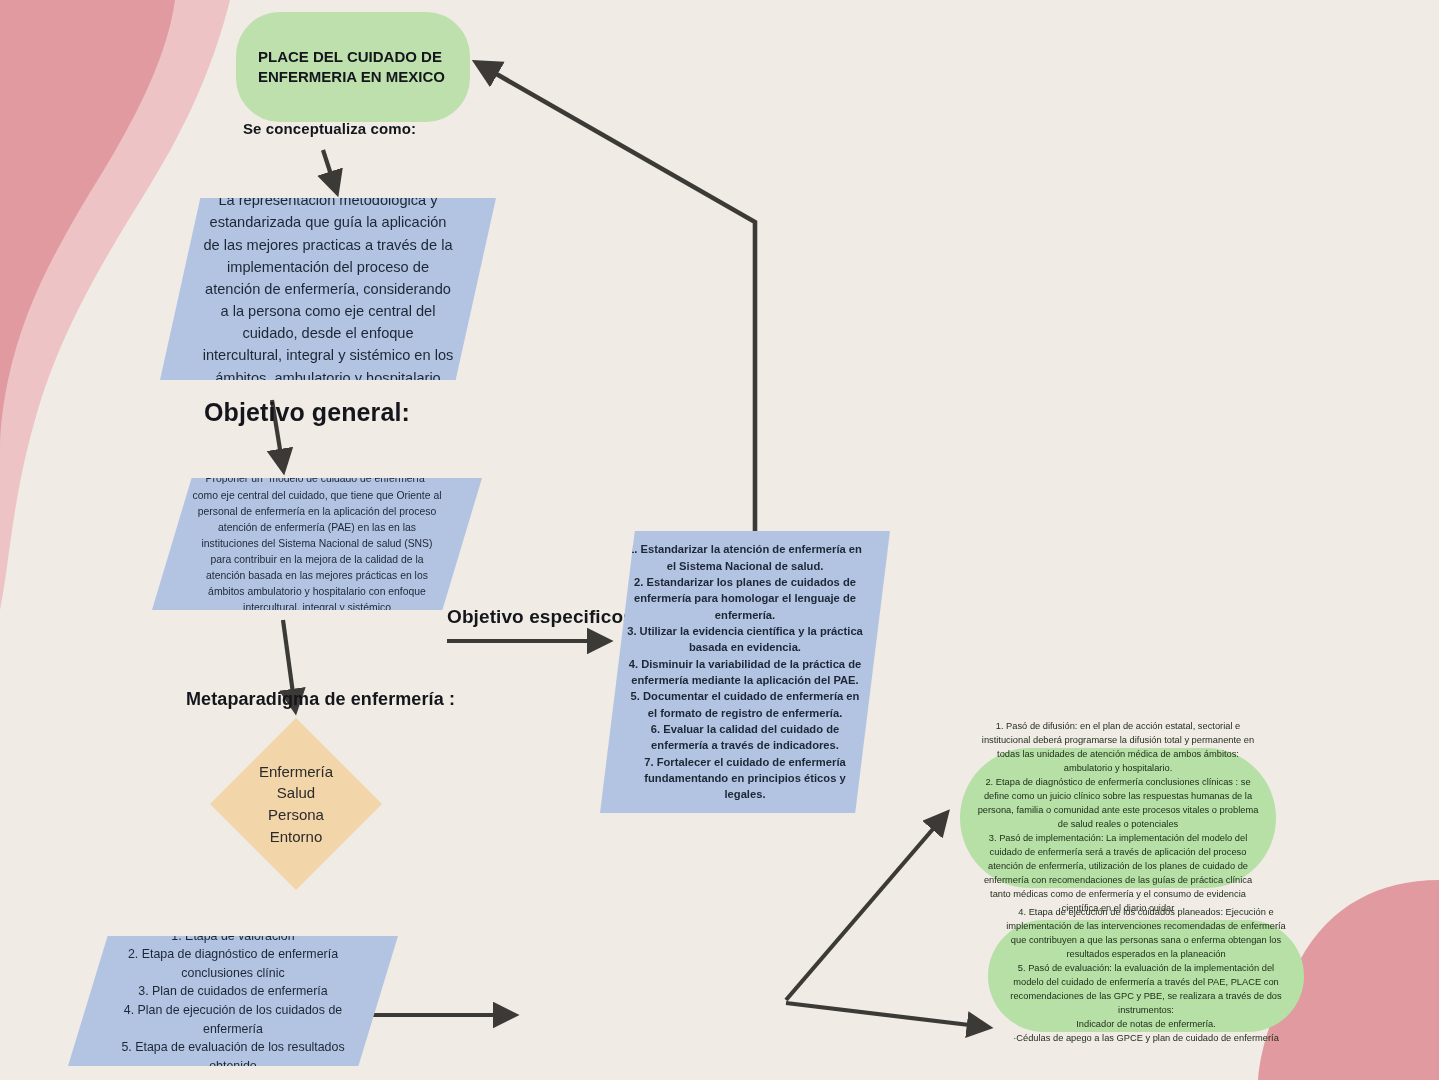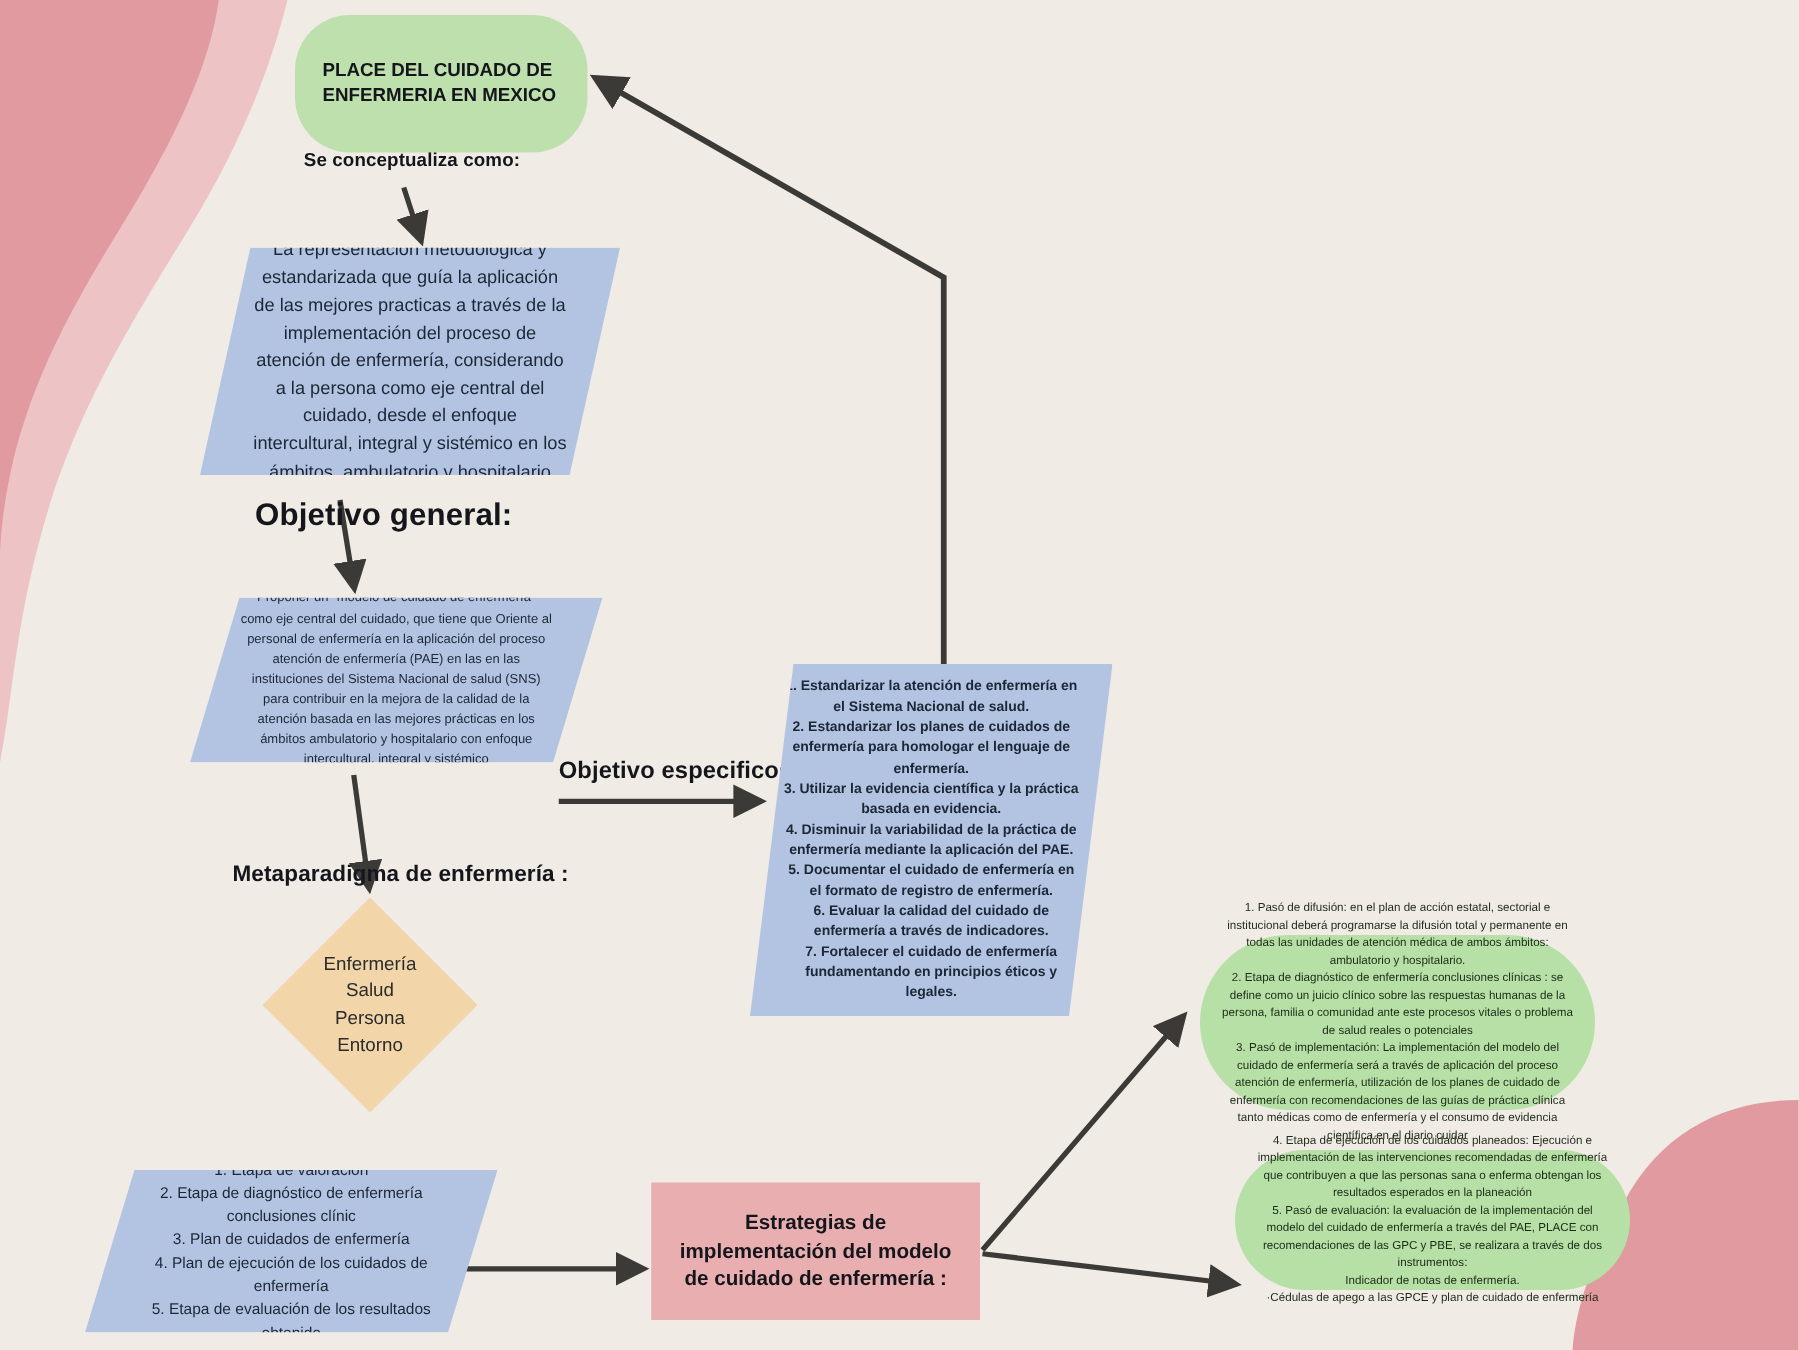--- a/index.html
+++ b/index.html
@@ -195,23 +195,20 @@
   </div>
 
   <div class="node para para-pae">
     <span class="multiline">1. Etapa de valoración
 2.  Etapa de diagnóstico de enfermería conclusiones clínic
 3. Plan de cuidados de enfermería
 4. Plan de ejecución de los cuidados de enfermería
 5. Etapa de evaluación de los resultados obtenido</span>
   </div>
 
-  <div class="node pink-box">
-    <span>Estrategias de implementación del modelo de cuidado de enfermería :</span>
-  </div>
 
   <div class="node green-box green-top">
     <span class="multiline">1. Pasó de difusión: en el plan de acción estatal, sectorial e institucional deberá programarse la difusión total y permanente en todas las unidades de atención médica de ambos ámbitos: ambulatorio y hospitalario.
 2. Etapa de diagnóstico de enfermería conclusiones clínicas : se define como un juicio clínico sobre las respuestas humanas de la persona, familia o comunidad ante este procesos vitales o problema de salud reales o potenciales
 3. Pasó de implementación:  La implementación del modelo del cuidado de enfermería será a través de aplicación del proceso atención de enfermería, utilización de los planes de cuidado de enfermería con recomendaciones de las guías de práctica clínica tanto médicas como de enfermería y el consumo de evidencia científica en el diario cuidar</span>
   </div>
 
   <div class="node green-box green-bot">
     <span class="multiline">4. Etapa de ejecución de los cuidados planeados: Ejecución e implementación de las intervenciones recomendadas de enfermería que contribuyen a que las personas sana o enferma obtengan los resultados esperados en la planeación
 5. Pasó de evaluación: la evaluación de la implementación del modelo del cuidado de enfermería a través del PAE, PLACE con recomendaciones de las GPC y PBE, se realizara a través de dos instrumentos:

